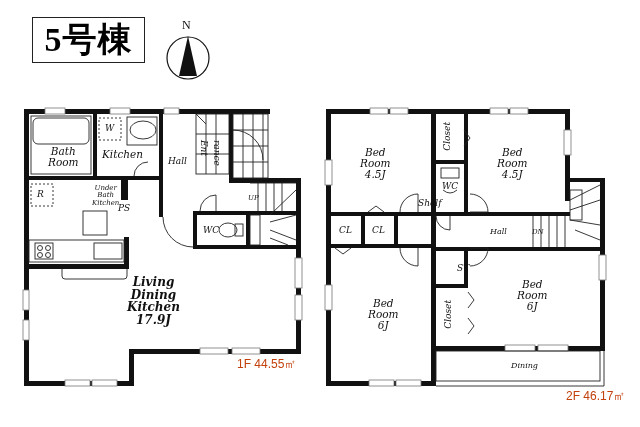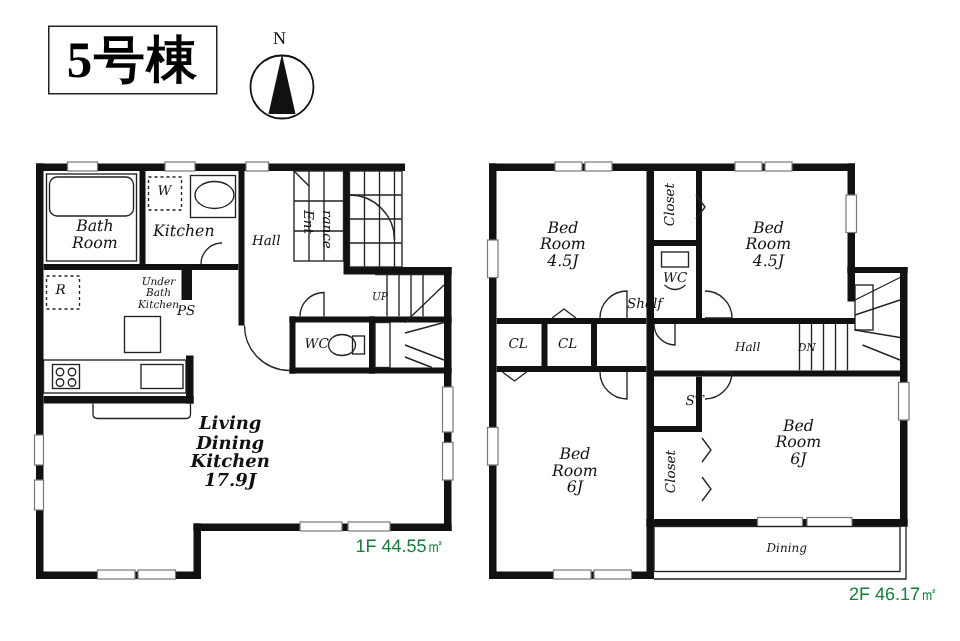--- a/index.html
+++ b/index.html
@@ -8,21 +8,21 @@
   .title-text { font-family: "Liberation Serif", serif; font-weight: bold; font-size: 34px; color: #000000; letter-spacing: 1px; }
   .compass { position: absolute; left: 165px; top: 18px; width: 50px; height: 62px; }
   .compass-n { position: absolute; left: 17px; top: 0; font-family: "Liberation Serif", serif; font-size: 12px; color: #111; }
   svg.plan { position: absolute; left: 0; top: 0; }
   .lbl { position: absolute; font-family: "DejaVu Serif", serif; font-style: italic; color: #111; text-align: center; line-height: 1.05; white-space: nowrap; }
   .lbl-lg { font-size: 12px; font-weight: bold; }
   .lbl-md { font-size: 10.5px; }
   .lbl-sm { font-size: 9px; }
   .lbl-xs { font-size: 7px; margin-left: 14px; }
   .vert { writing-mode: vertical-rl; }
-  .area { position: absolute; font-family: "Liberation Sans", sans-serif; font-size: 12px; color: #15803d; white-space: nowrap; }
+  .area { position: absolute; font-family: "Liberation Sans", sans-serif; font-size: 12px; color: #c2410c; white-space: nowrap; }
 </style>
 </head>
 <body>
 
 <div class="title-box">
   <span class="title-text">5号棟</span>
 </div>
 
 <div class="compass">
   <span class="compass-n">N</span>

